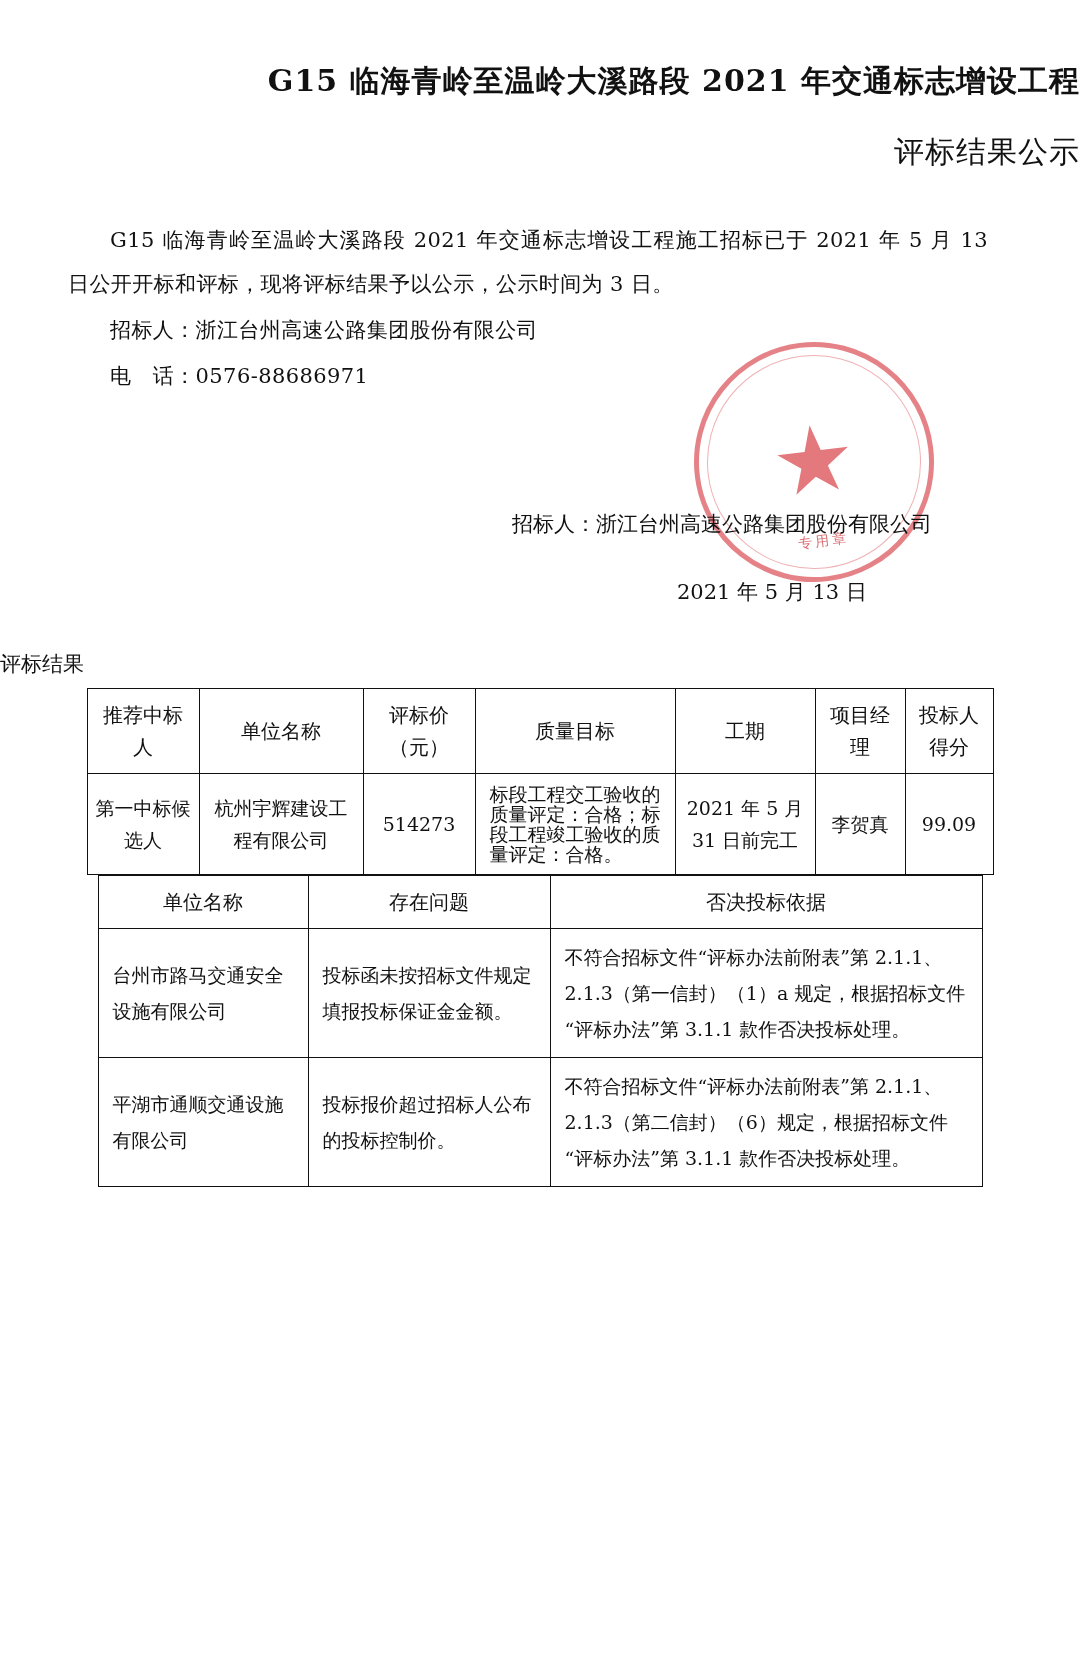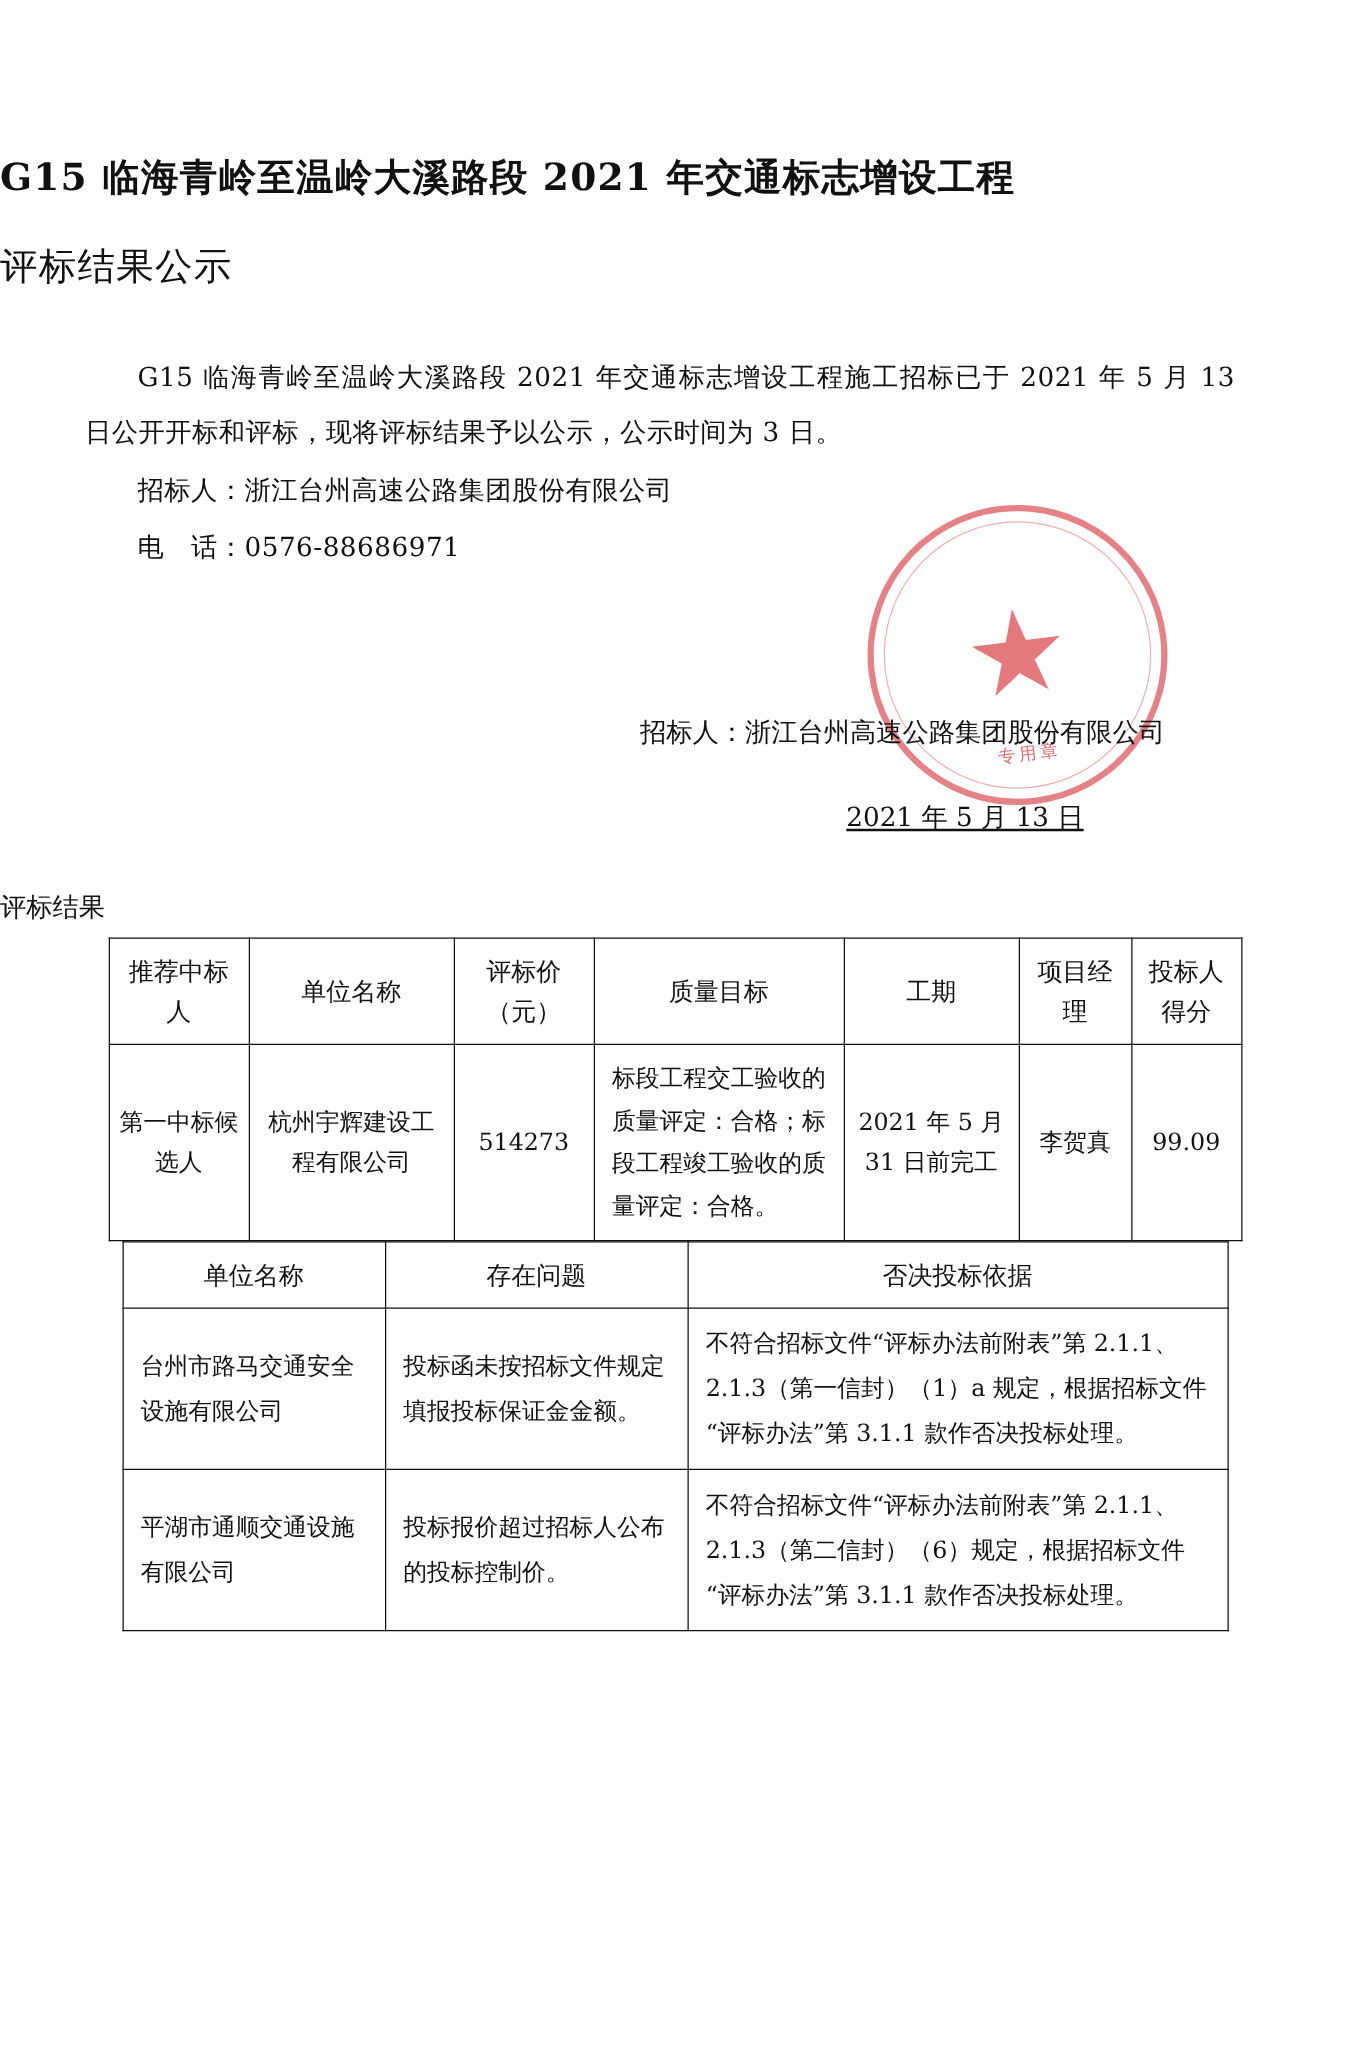--- a/index.html
+++ b/index.html
@@ -17,22 +17,22 @@
   }
   .page {
     position: relative;
     width: 1080px;
     height: 1657px;
     padding: 0;
     box-sizing: border-box;
   }
 
   .title-block {
-    margin-top: 120px;
-    text-align: left;
+    margin-top: 58px;
+    text-align: right;
   }
   .title-line1 {
     font-size: 30px;
     font-weight: bold;
     letter-spacing: 1px;
     line-height: 1.5;
   }
   .title-line2 {
     font-size: 30px;
     font-weight: normal;
@@ -68,21 +68,20 @@
     top: 48px;
     font-size: 21px;
     white-space: nowrap;
   }
   .sig-date {
     position: absolute;
     left: 585px;
     top: 116px;
     font-size: 21px;
     white-space: nowrap;
-    text-decoration: underline;
   }
 
   
   .seal {
     position: absolute;
     left: 602px;
     top: -120px;
     width: 240px;
     height: 240px;
     border-radius: 50%;
@@ -156,21 +155,21 @@
   .t1 col.c3 { width: 112px; }
   .t1 col.c4 { width: 200px; }
   .t1 col.c5 { width: 140px; }
   .t1 col.c6 { width: 90px; }
   .t1 col.c7 { width: 88px; }
 
   .t1 td.quality {
     text-align: left;
     padding-left: 14px;
     padding-right: 10px;
-    line-height: 34px;
+    line-height: 20px;
   }
 
   .t2 col.d1 { width: 210px; }
   .t2 col.d2 { width: 242px; }
   .t2 col.d3 { width: 432px; }
   .t2 td.left {
     text-align: left;
     padding-left: 14px;
     padding-right: 12px;
     line-height: 36px;

